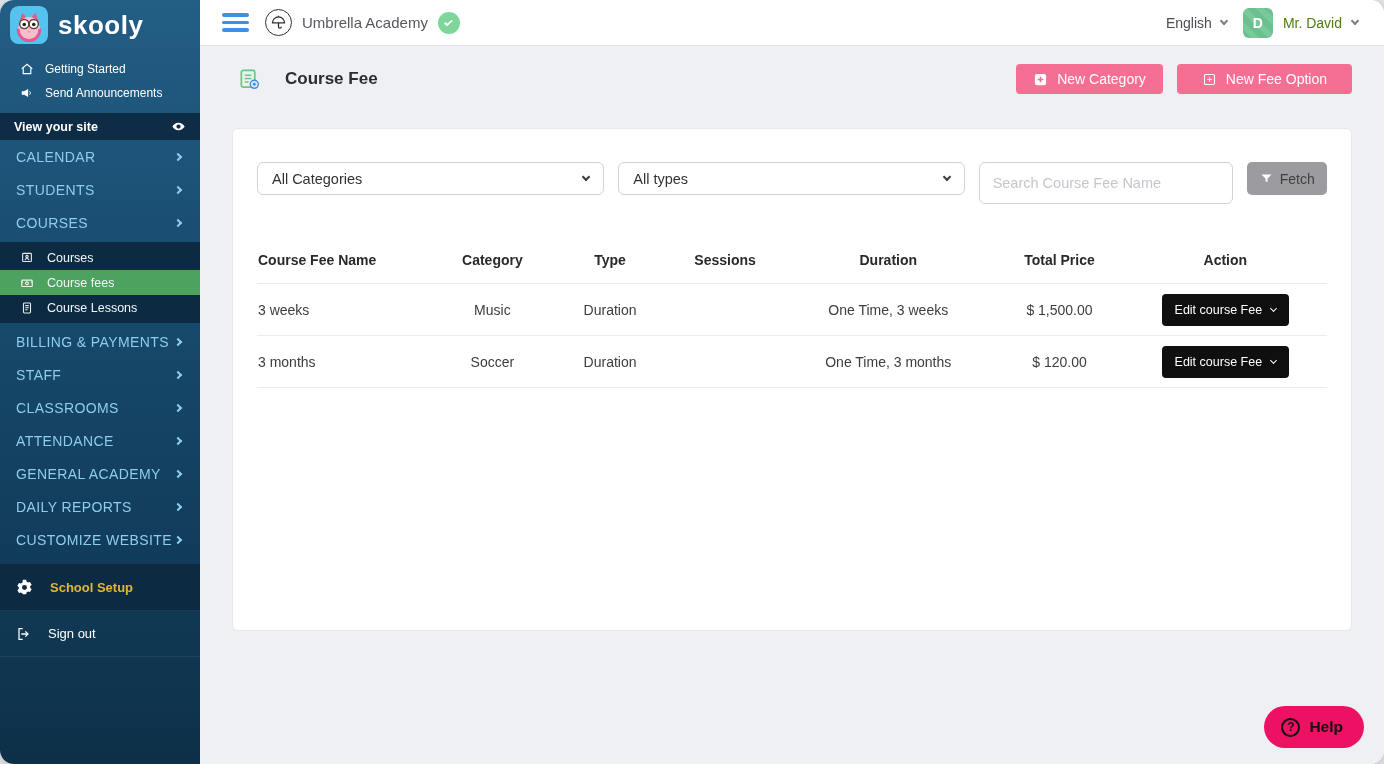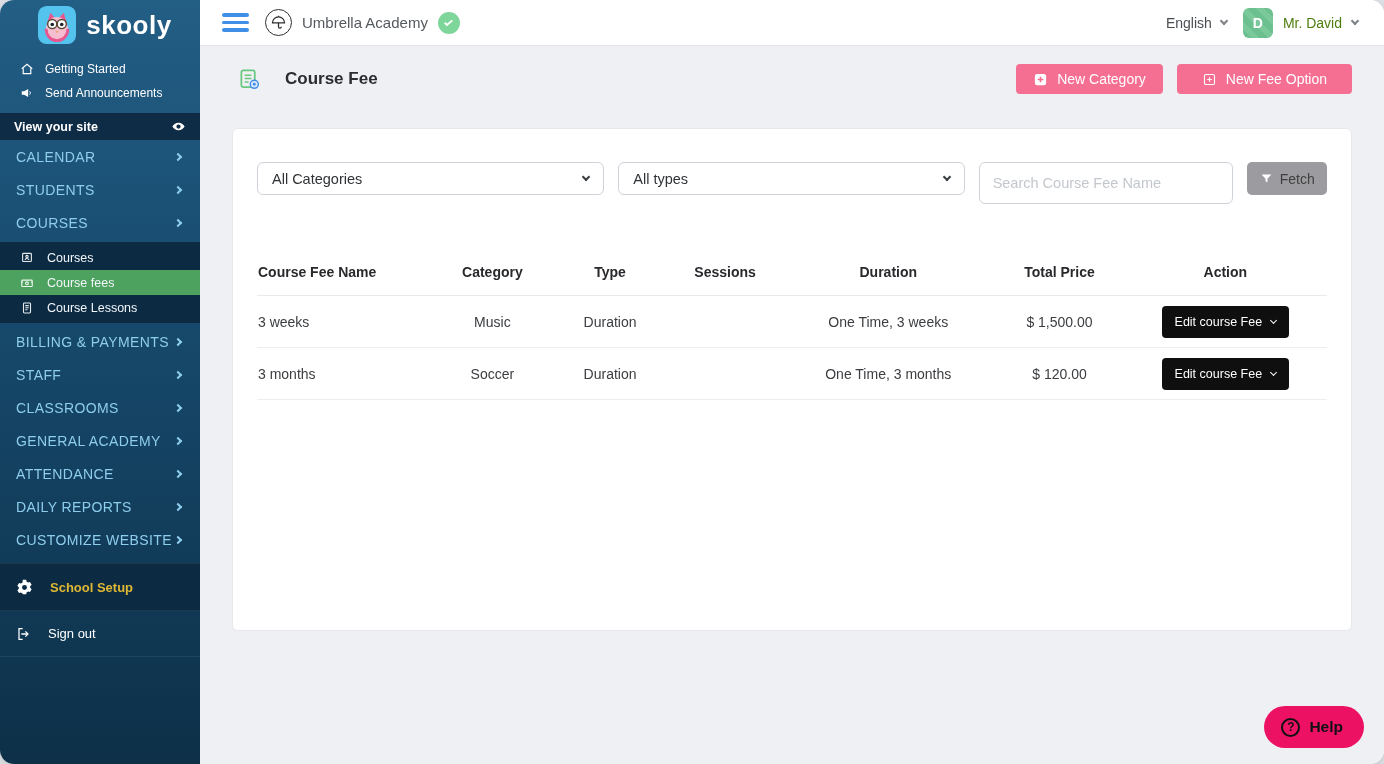--- a/index.html
+++ b/index.html
@@ -3,21 +3,21 @@
 <meta charset="utf-8">
 <style>
   * { box-sizing: border-box; margin: 0; padding: 0; }
   html,body { background:#dfe3e8; }
   body { font-family:"Liberation Sans", sans-serif; }
   .page { width:1384px; height:764px; border-radius:14px; overflow:hidden; display:flex; background:#fff; box-shadow:0 2px 10px rgba(0,0,0,.15); }
 
   
   .sidebar { width:200px; flex-shrink:0; display:flex; flex-direction:column; color:#fff;
     background:linear-gradient(180deg,#235e85 0%,#174a6d 40%,#0d3048 100%); }
-  .side-logo { height:50px; display:flex; align-items:center; gap:10px; padding-left:10px;justify-content:center; }
+  .side-logo { height:50px; display:flex; align-items:center; gap:10px; padding-left:10px; }
   .logo-sq { width:38px; height:38px; flex-shrink:0; }
   .logo-text { font-size:26px; font-weight:bold; color:#fff; letter-spacing:.5px; }
   .quick { padding:7px 0 5px; }
   .quick-row { height:24px; display:flex; align-items:center; gap:11px; padding-left:20px; font-size:12px; color:#fefefe; cursor:pointer; }
   .quick-row svg { width:14px; height:14px; flex-shrink:0; }
   .view-site { height:27px; margin-top:3px; background:#0e2c45; display:flex; align-items:center; justify-content:space-between; padding:0 14px; font-size:12.5px; font-weight:bold; cursor:pointer; }
   .view-site svg { width:15px; height:15px; }
   .menu-item { height:33px; display:flex; align-items:center; justify-content:space-between; padding:0 19px 0 16px; color:#8ecdec; font-size:14px; letter-spacing:.4px; cursor:pointer; }
   .chev-r { display:inline-block; width:6px; height:6px; border-right:2px solid currentColor; border-top:2px solid currentColor; transform:rotate(45deg); }
   .chev-d { display:inline-block; width:6px; height:6px; border-right:2px solid currentColor; border-top:2px solid currentColor; transform:rotate(135deg); margin-top:-3px; }
@@ -62,21 +62,21 @@
   .card { margin-top:34px; background:#fff; border:1px solid #e7e8ec; border-radius:6px; height:503px; padding:33px 24px 0; }
   .filters { display:flex; gap:14px; }
   .select { height:33px; border:1px solid #ced3d9; border-radius:6px; background:#fff; display:flex; align-items:center; justify-content:space-between; padding:0 14px; font-size:14.5px; color:#2f3235; cursor:pointer; }
   .select .chev-d { color:#3a3d40; margin-top:-4px; }
   .sel-cat { width:349px;text-align:right; } .sel-type { width:348px; }
   .search-input { width:256px; height:42px; border:1px solid #ced3d9; border-radius:6px; padding:0 13px; font-size:14.5px; font-family:inherit; color:#333; }
   .search-input::placeholder { color:#c3c7cc; }
   .btn-fetch { width:80px; height:33px; background:#9c9ca0; border:none; border-radius:5px; color:#404040; font-size:14px; font-family:inherit; display:flex; align-items:center; justify-content:center; gap:7px; cursor:pointer; }
   .btn-fetch svg { width:13px; height:13px; }
 
-  table.fees { width:100%; border-collapse:collapse; margin-top:52px; }
+  table.fees { width:100%; border-collapse:collapse; margin-top:40px; }
   table.fees th { font-size:14px; font-weight:bold; color:#28292c; padding:8px 4px 15px; text-align:center; border-bottom:1px solid #e9eaee; }
   table.fees th:first-child, table.fees td:first-child { text-align:left; padding-left:1px; }
   table.fees td { font-size:14px; color:#3b3d40; height:52px; text-align:center; border-bottom:1px solid #ededf0; }
   .btn-edit { background:#0f0f10; color:#fff; border:none; border-radius:4px; height:32px; padding:0 13px; font-size:12.5px; font-family:inherit; display:inline-flex; align-items:center; gap:9px; cursor:pointer; }
   .btn-edit .chev-d { width:5px; height:5px; border-width:1.6px; margin-top:-2px; }
 
   .help-btn { position:absolute; right:20px; bottom:16px; height:42px; background:#ed1164; border:none; border-radius:22px; display:flex; align-items:center; gap:9px; padding:0 21px 0 17px; cursor:pointer; }
   .help-q { width:19px; height:19px; border:2.2px solid #111; border-radius:50%; display:flex; align-items:center; justify-content:center; font-size:12px; font-weight:bold; color:#111; }
   .help-q::before { content:"?"; }
   .help-label { font-size:15.5px; font-weight:bold; color:#101012; }
@@ -174,25 +174,25 @@
       </div>
       <div class="menu-item">
         <span>STAFF</span>
           <span class="chev-r"></span>
       </div>
       <div class="menu-item">
         <span>CLASSROOMS</span>
           <span class="chev-r"></span>
       </div>
       <div class="menu-item">
+        <span>ATTENDANCE</span>
+          <span class="chev-r"></span>
+      </div>
+      <div class="menu-item">
         <span>GENERAL ACADEMY</span>
-          <span class="chev-r"></span>
-      </div>
-      <div class="menu-item">
-        <span>ATTENDANCE</span>
           <span class="chev-r"></span>
       </div>
       <div class="menu-item">
         <span>DAILY REPORTS</span>
           <span class="chev-r"></span>
       </div>
       <div class="menu-item">
         <span>CUSTOMIZE WEBSITE</span>
           <span class="chev-r"></span>
       </div>

